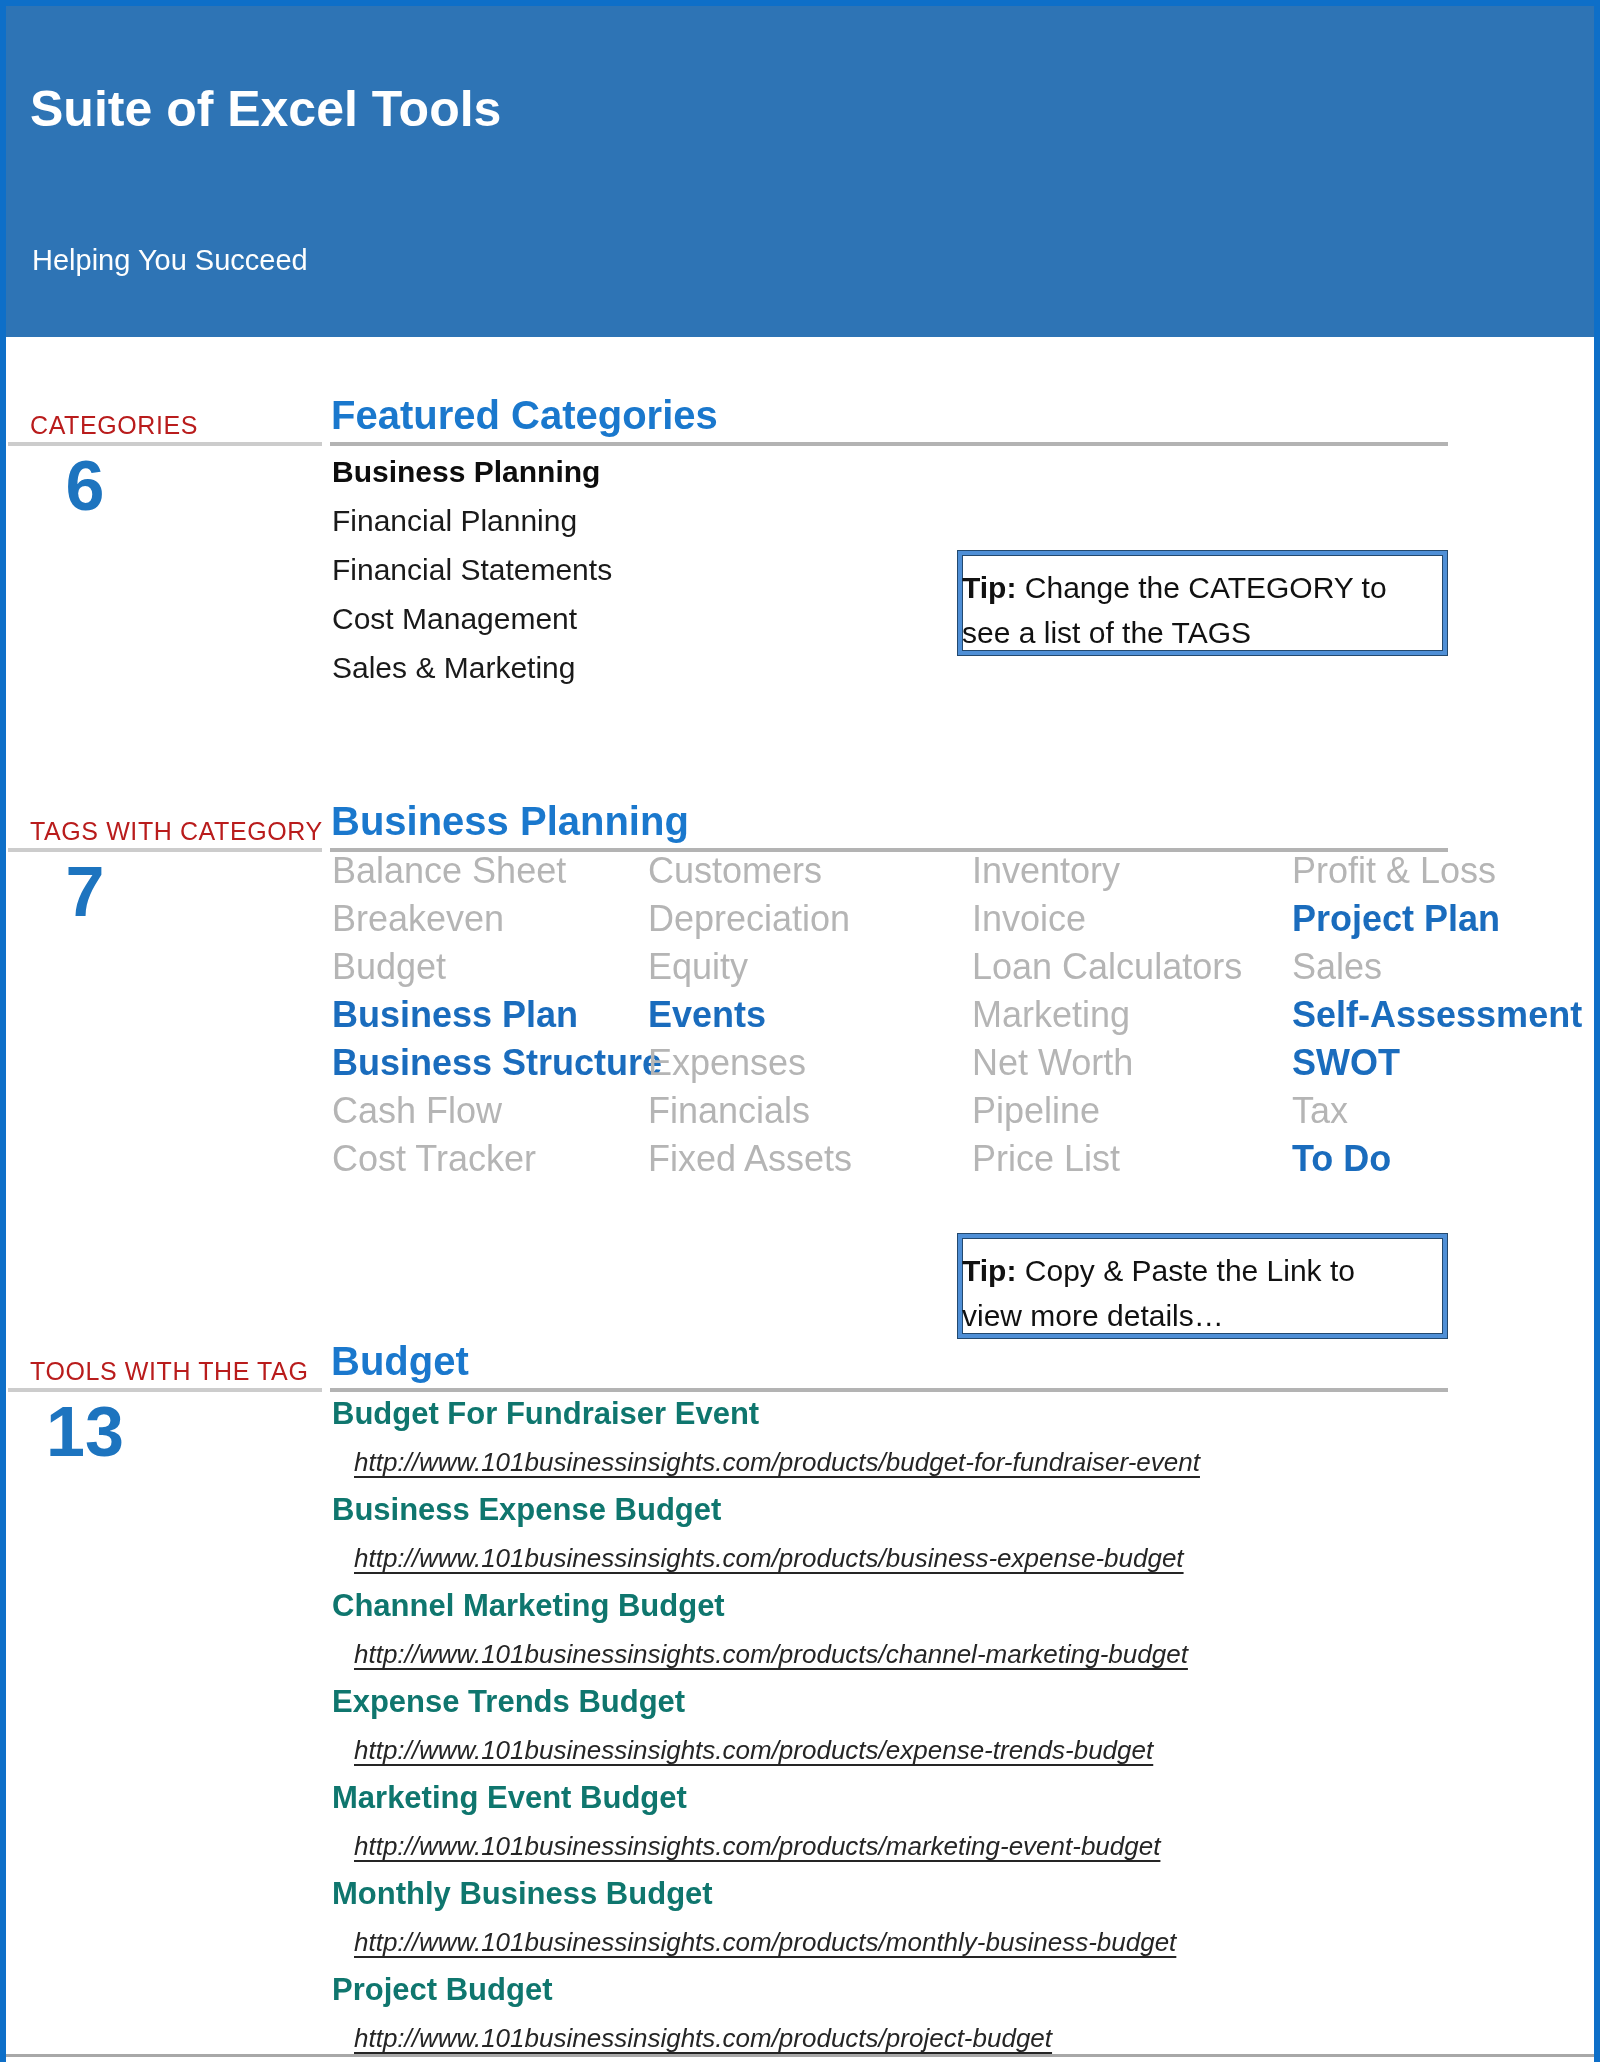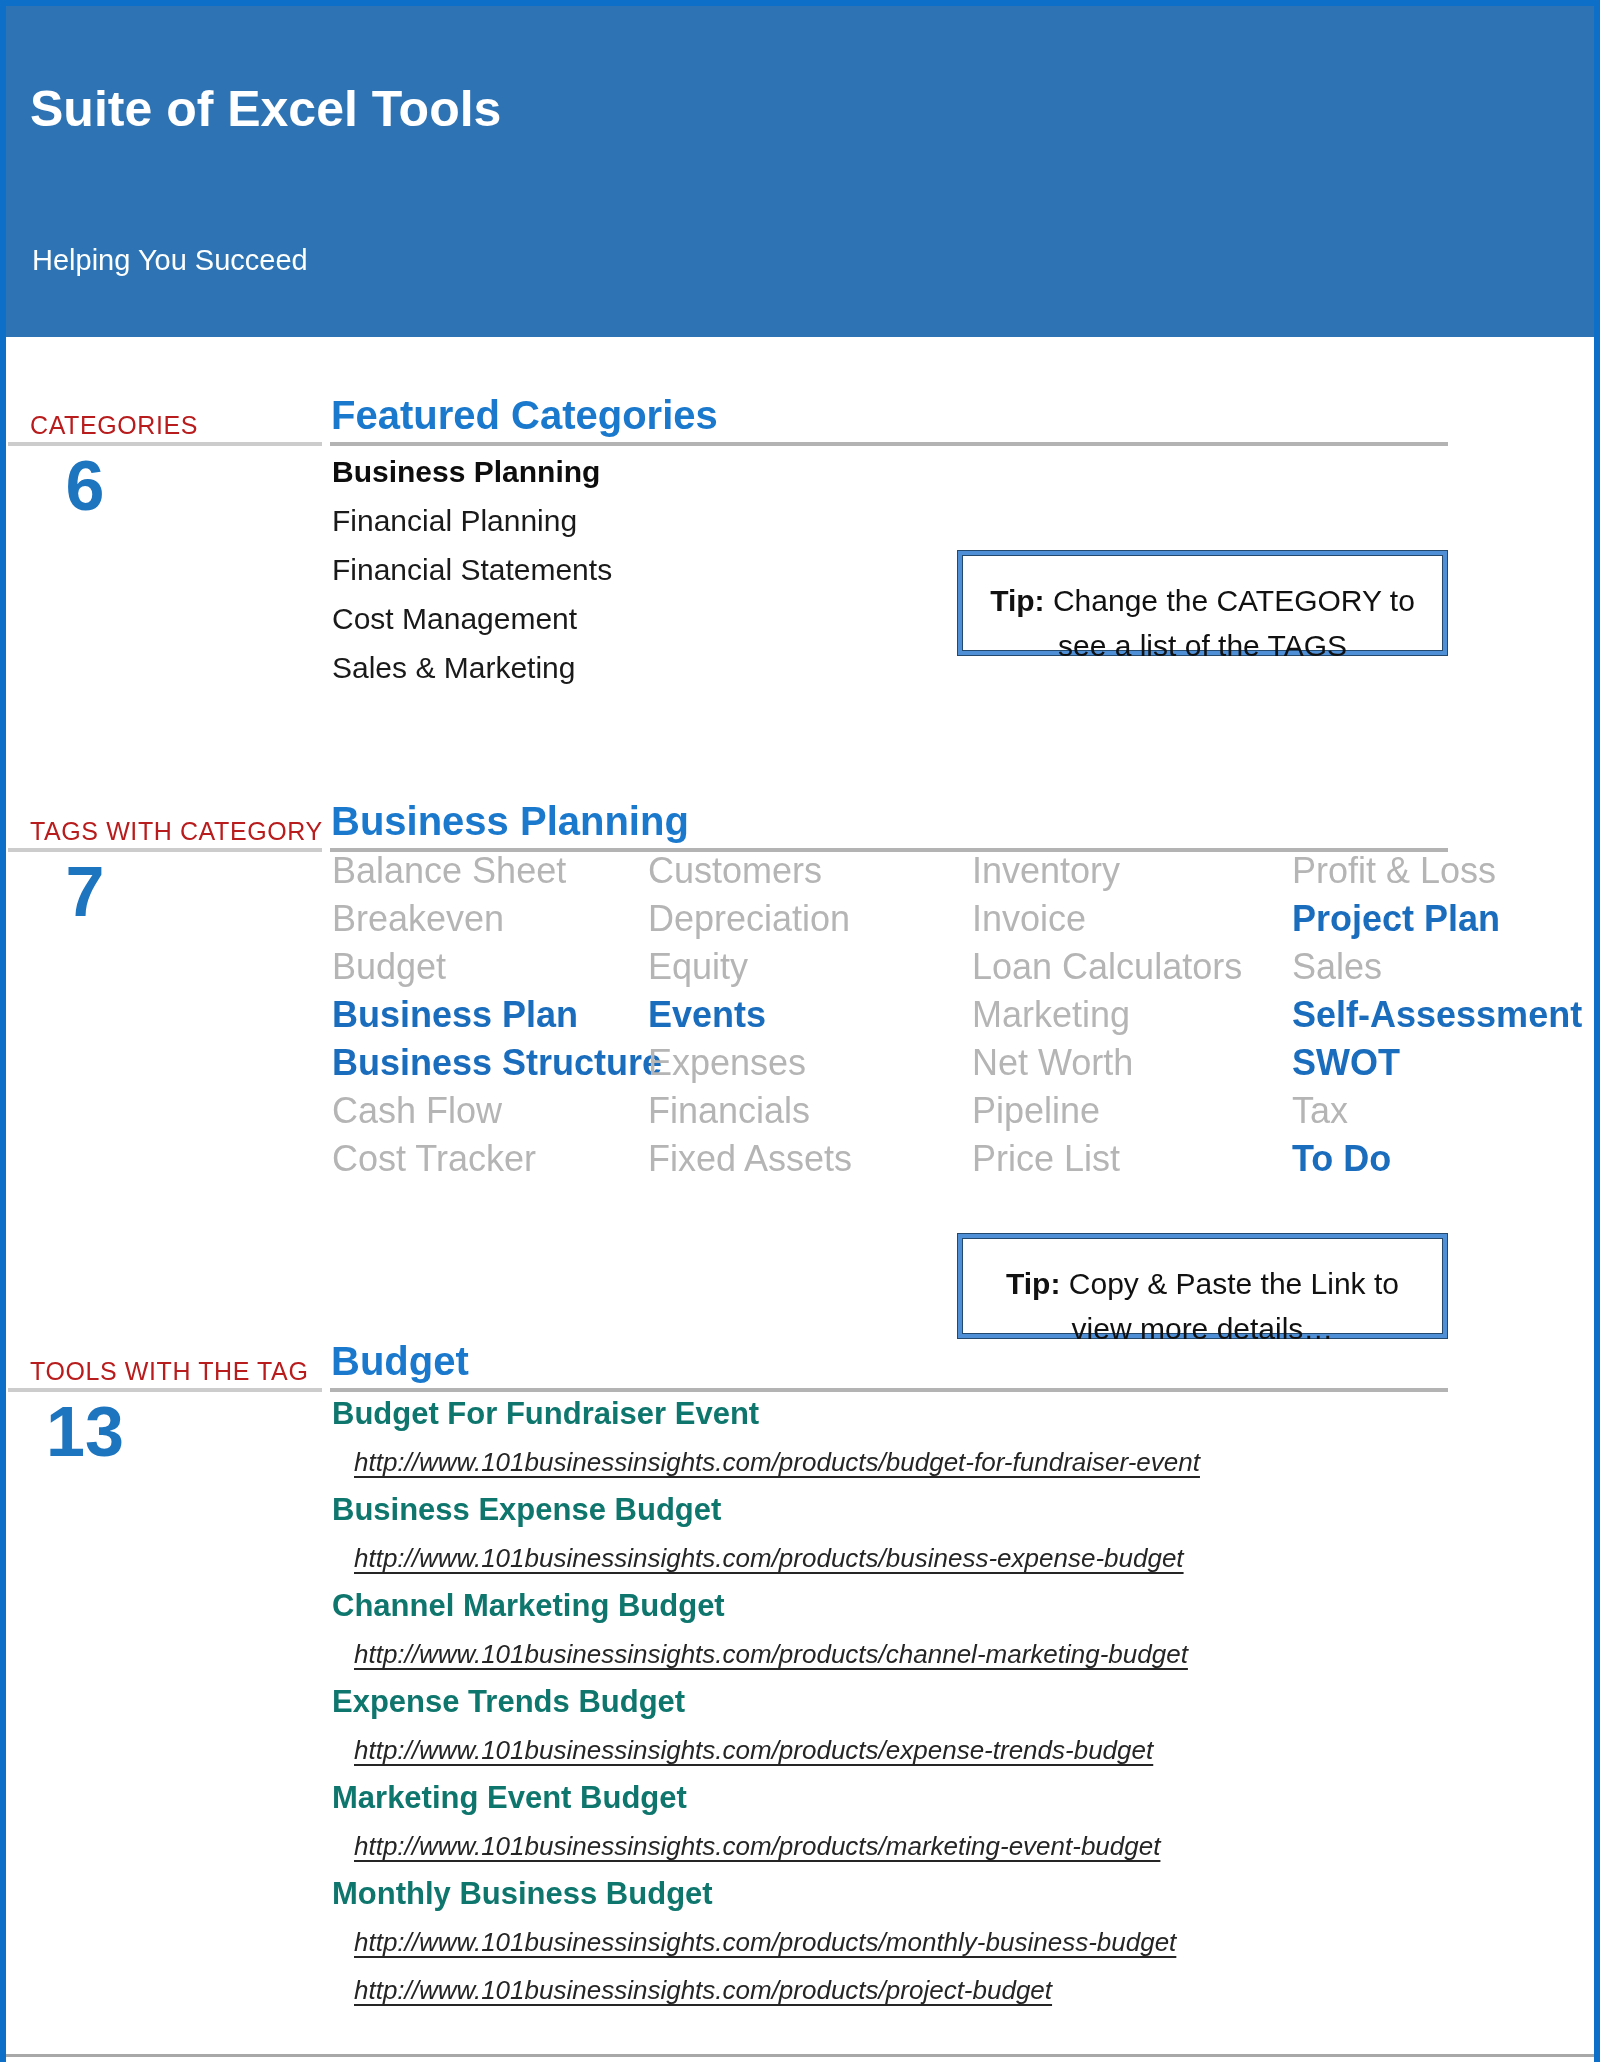--- a/index.html
+++ b/index.html
@@ -26,21 +26,21 @@
   .cat-item.first{font-weight:700;color:#0d0d0d;}
 
   .tag-col{position:absolute;top:847px;width:310px;}
   .tag-col.c1{left:332px;} .tag-col.c2{left:648px;} .tag-col.c3{left:972px;} .tag-col.c4{left:1292px;}
   .tag{height:48px;line-height:48px;font-size:36px;color:#b5b5b5;white-space:nowrap;}
   .tag.active{color:#1a6cbd;font-weight:700;}
 
   .tip-box{
     position:absolute;left:958px;width:489px;height:104px;box-sizing:border-box;background:#ffffff;
     border:4px solid #4f8fd6;box-shadow:inset 0 0 0 1px #23496e, 0 0 0 1px #23496e;
-    text-align:center;padding-top:23px;z-index:2;
+    text-align:left;padding-top:10px;z-index:2;
   }
   .tip-box.t1{top:551px;} .tip-box.t2{top:1234px;}
   .tip-line{font-size:30px;line-height:45px;color:#111111;white-space:nowrap;}
   .tip-line b{font-weight:700;}
 
   .tools-list{position:absolute;left:332px;top:1390px;width:1150px;}
   .tool{height:96px;}
   .tool-title{height:48px;line-height:48px;font-size:31px;font-weight:700;color:#0f766e;white-space:nowrap;}
   .tool-url{height:48px;line-height:48px;font-size:26px;font-style:italic;color:#252525;white-space:nowrap;padding-left:22px;}
   .tool-url span{text-decoration:underline;text-underline-offset:5px;}
@@ -150,16 +150,17 @@
     </div>
     <div class="tool">
       <div class="tool-title">Marketing Event Budget</div>
       <div class="tool-url"><span>http://www.101businessinsights.com/products/marketing-event-budget</span></div>
     </div>
     <div class="tool">
       <div class="tool-title">Monthly Business Budget</div>
       <div class="tool-url"><span>http://www.101businessinsights.com/products/monthly-business-budget</span></div>
     </div>
     <div class="tool">
+      <div class="tool-title">Project Budget</div>
       <div class="tool-url"><span>http://www.101businessinsights.com/products/project-budget</span></div>
     </div>
   </div>
 </div>
 
 </body></html>

